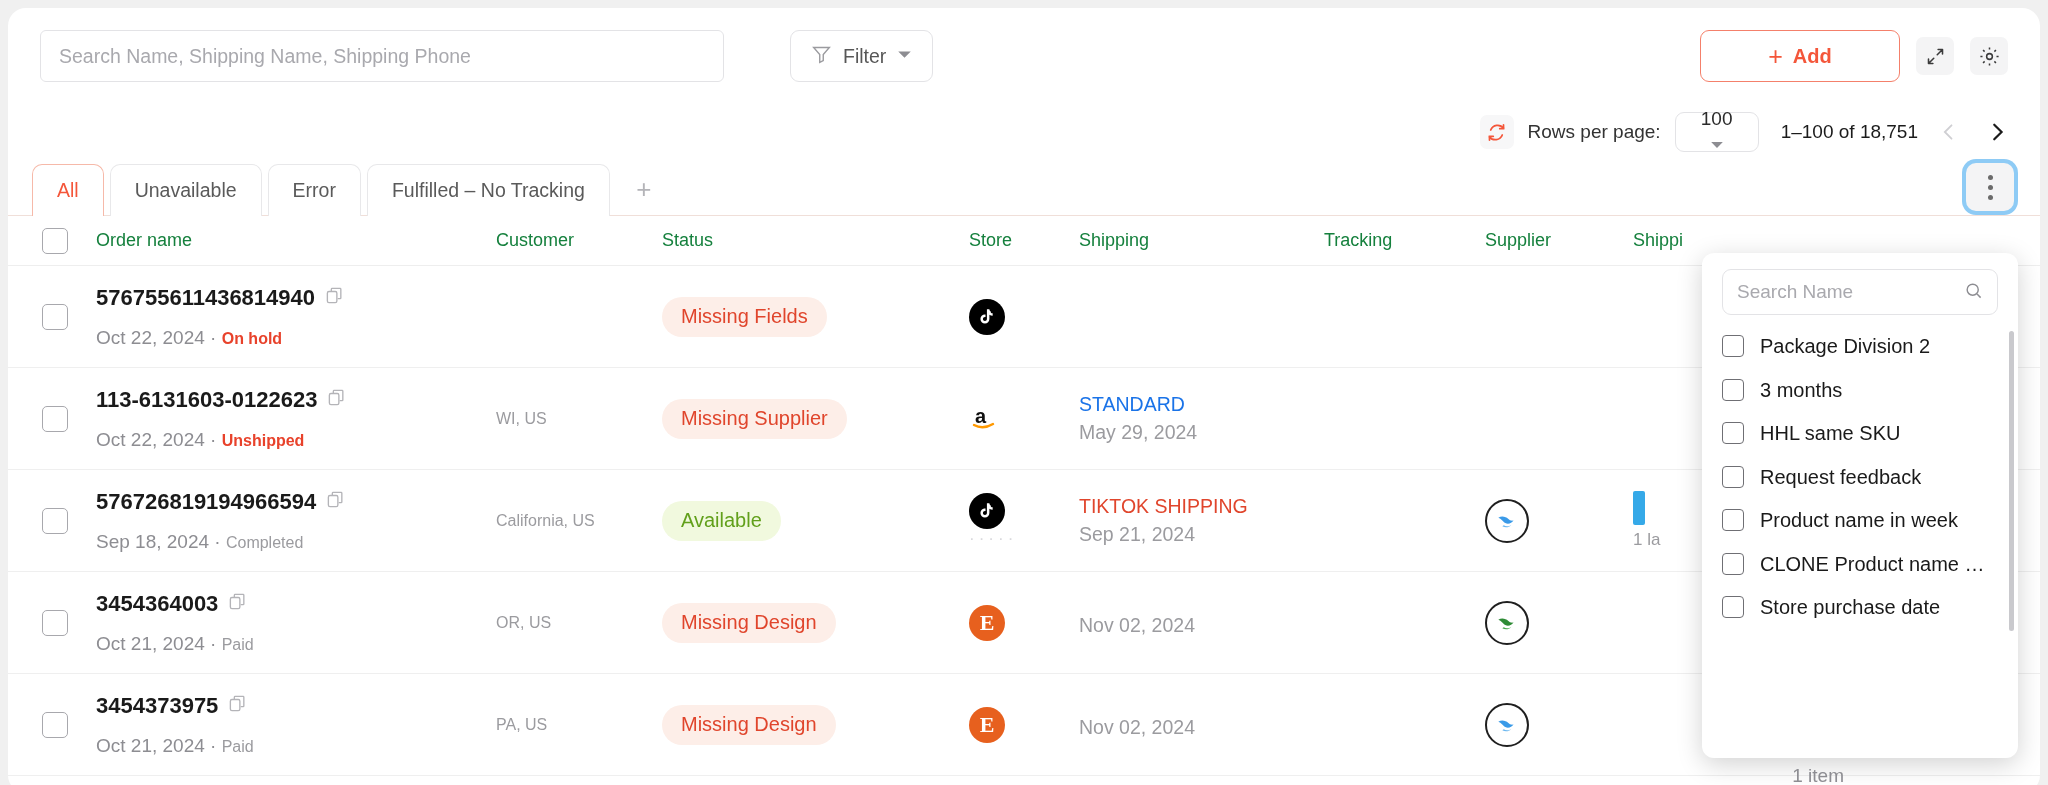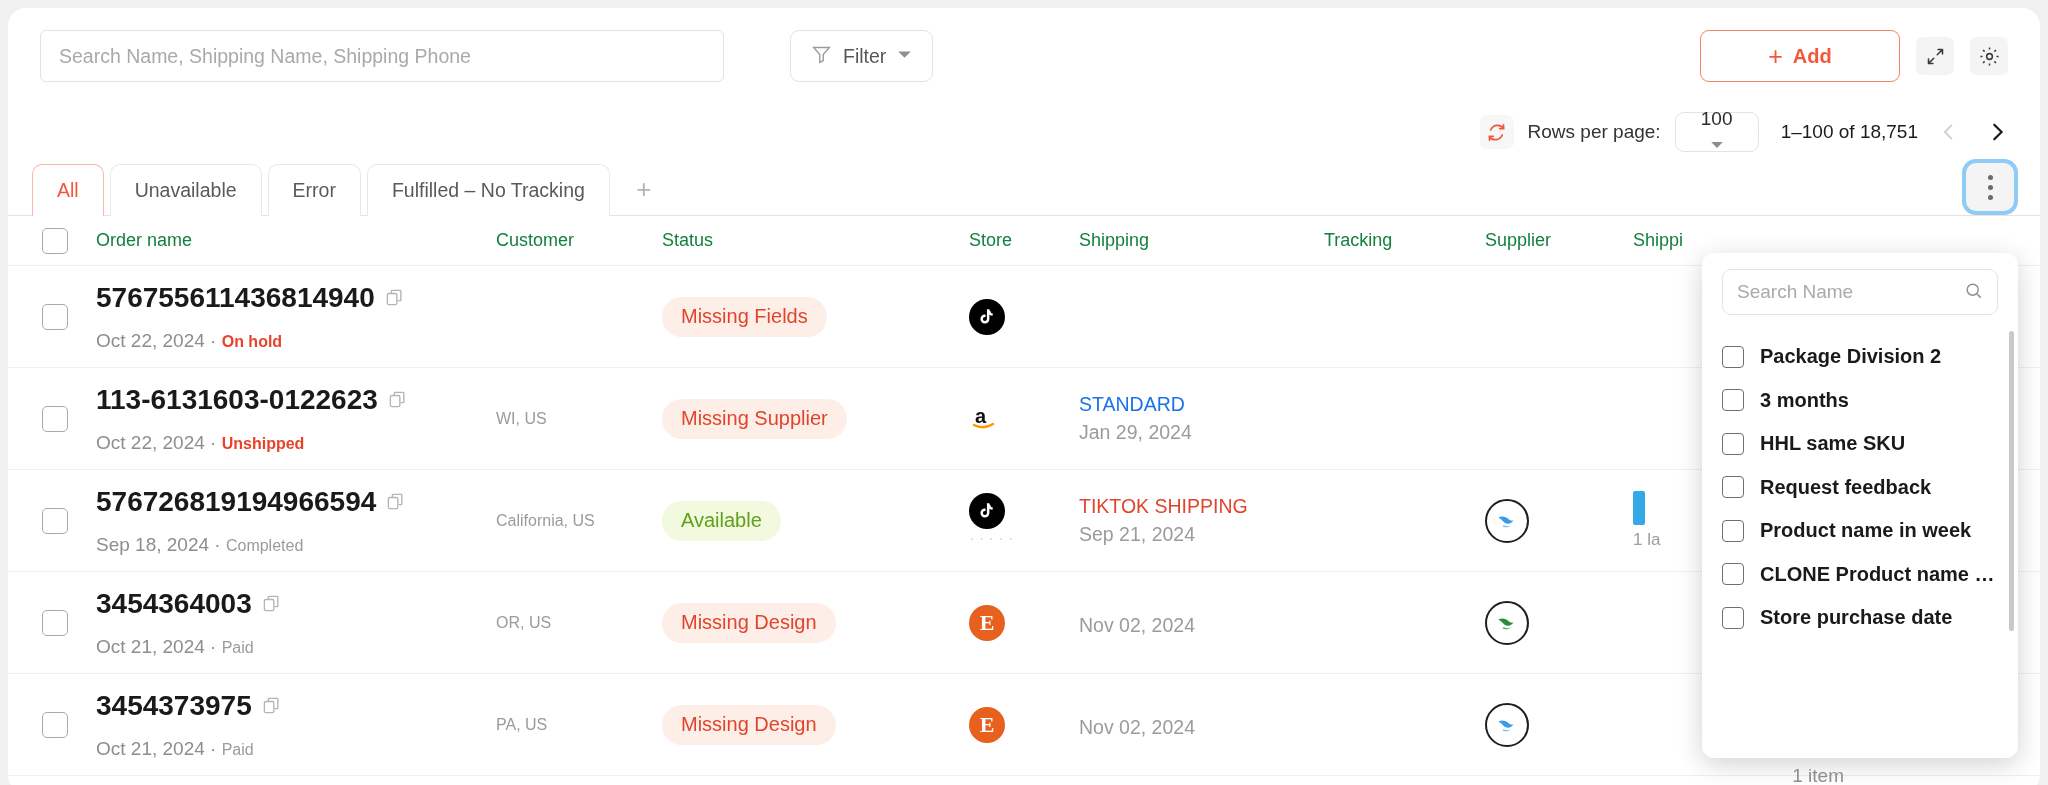--- a/index.html
+++ b/index.html
@@ -192,21 +192,21 @@
   .c-shipn { width: 180px; flex: none; }
 
   .cbox {
     width: 26px; height: 26px;
     border: 1.6px solid #a8a8ad;
     border-radius: 5px;
     background: #fff;
     cursor: pointer;
   }
   .order-name {
-    font-size: 28px; font-weight: 700; color: #1a1a1a;
+    font-size: 22px; font-weight: 700; color: #1a1a1a;
     display: flex; align-items: center; gap: 10px;
   }
   .order-sub {
     margin-top: 16px;
     font-size: 19px; color: #8d8d92;
   }
   .order-sub .state { font-size: 16px; font-weight: 700; }
   .state.onhold { color: #e8422b; }
   .state.unshipped { color: #e8422b; }
   .state.completed { color: #9b9b9f; font-weight: 400; }
@@ -271,25 +271,24 @@
     padding: 0 14px;
   }
   .dd-search input {
     border: none; outline: none; width: 100%;
     font-size: 19px; color: #2b2b2b;
     font-family: "Liberation Sans", sans-serif;
   }
   .dd-search input::placeholder { color: #a9a9ae; }
   .dd-list { padding: 6px 0 0 0; position: relative; }
   .dd-item {
-    display: flex; align-items: center; gap: 16px;
+    display: flex; align-items: flex-start; gap: 16px;
     height: 43.5px;
     padding: 0 20px;
     cursor: pointer;
-    font-weight: bold;
   }
   .dd-item .cb {
     width: 22px; height: 22px;
     border: 1.5px solid #6f6f74;
     border-radius: 4px;
     flex: none;
   }
   .dd-item .lbl {
     font-size: 20px; color: #1a1a1a;
     white-space: nowrap; overflow: hidden; text-overflow: ellipsis;
@@ -487,21 +486,21 @@
       <div class="c-store">
         <div class="store-ic store-amazon">
           <svg width="34" height="30" viewBox="0 0 34 30">
             <text x="5" y="19" font-family="Liberation Sans, sans-serif" font-size="20" font-weight="700" fill="#111">a</text>
             <path d="M4 21 Q13 26 23 20" stroke="#ff9900" stroke-width="2.4" fill="none" stroke-linecap="round"></path>
           </svg>
         </div>
       </div>
       <div class="c-ship">
         <div class="ship-method blue">STANDARD</div>
-        <div class="ship-date">Jan 29, 2024</div>
+        <div class="ship-date">May 29, 2024</div>
       </div>
       <div class="c-track"></div>
       <div class="c-supp"></div>
       <div class="c-shipn"></div>
     </div>
 
     <div class="trow">
       <div class="c-check">
         <div class="cbox"></div>
       </div>

